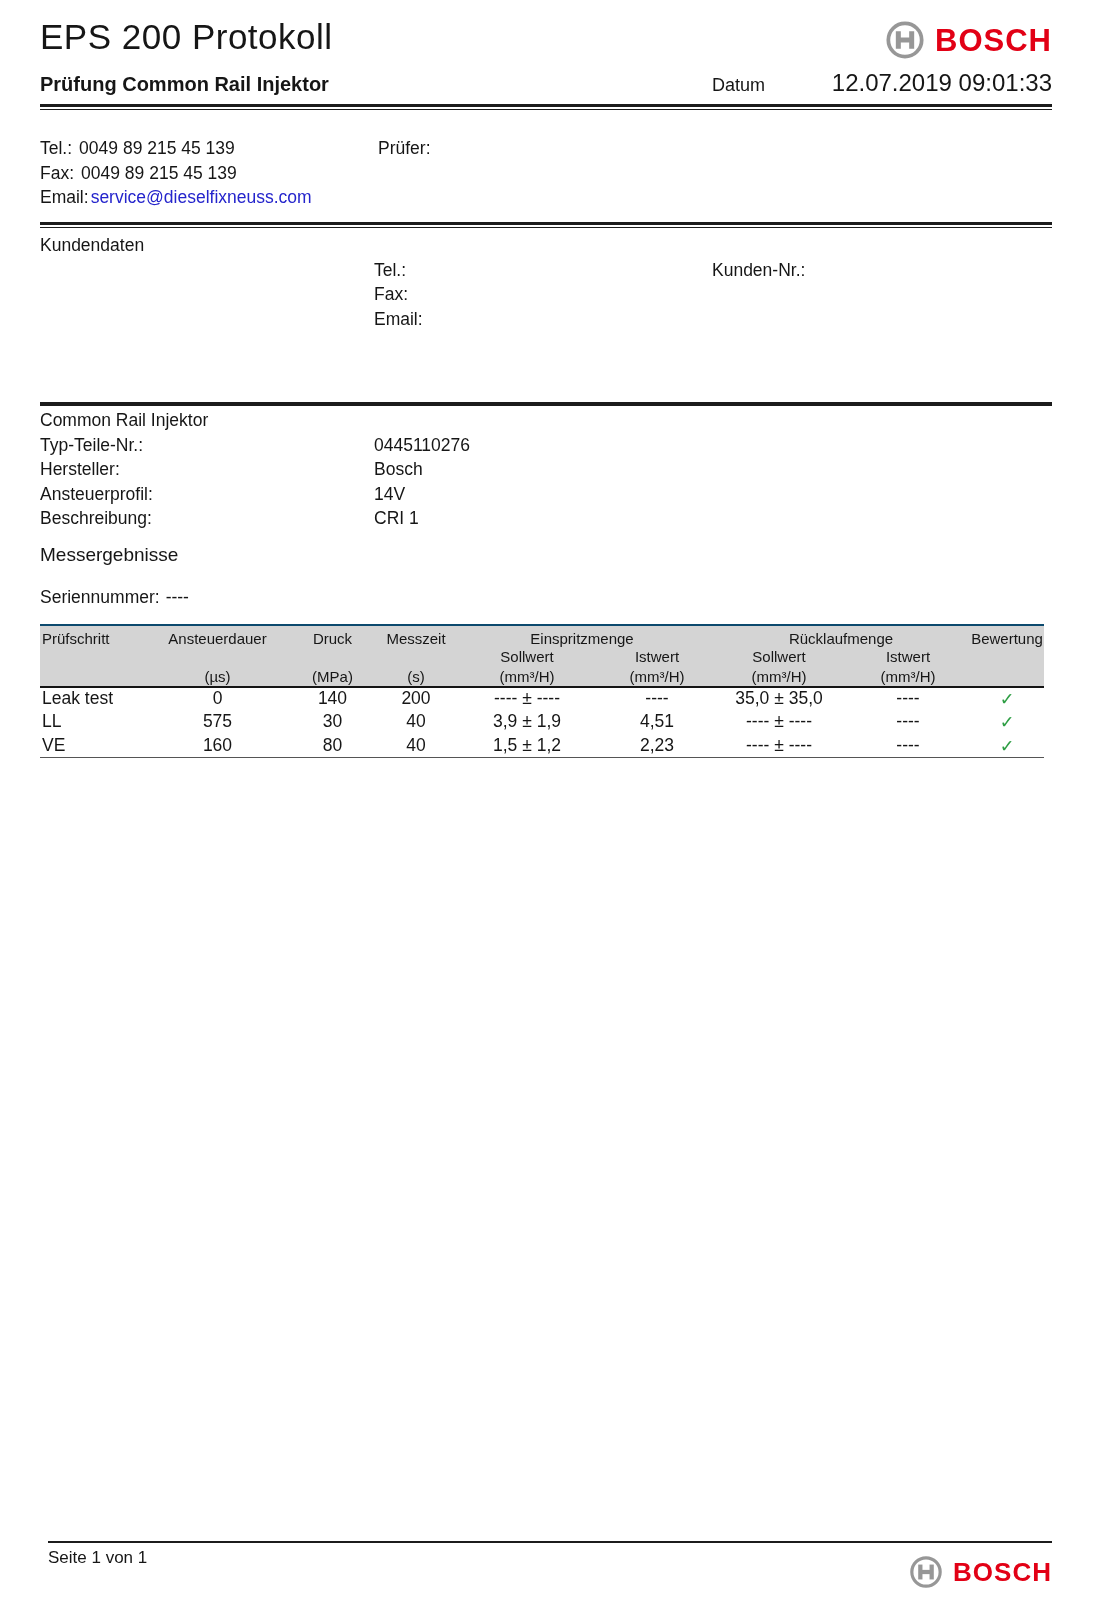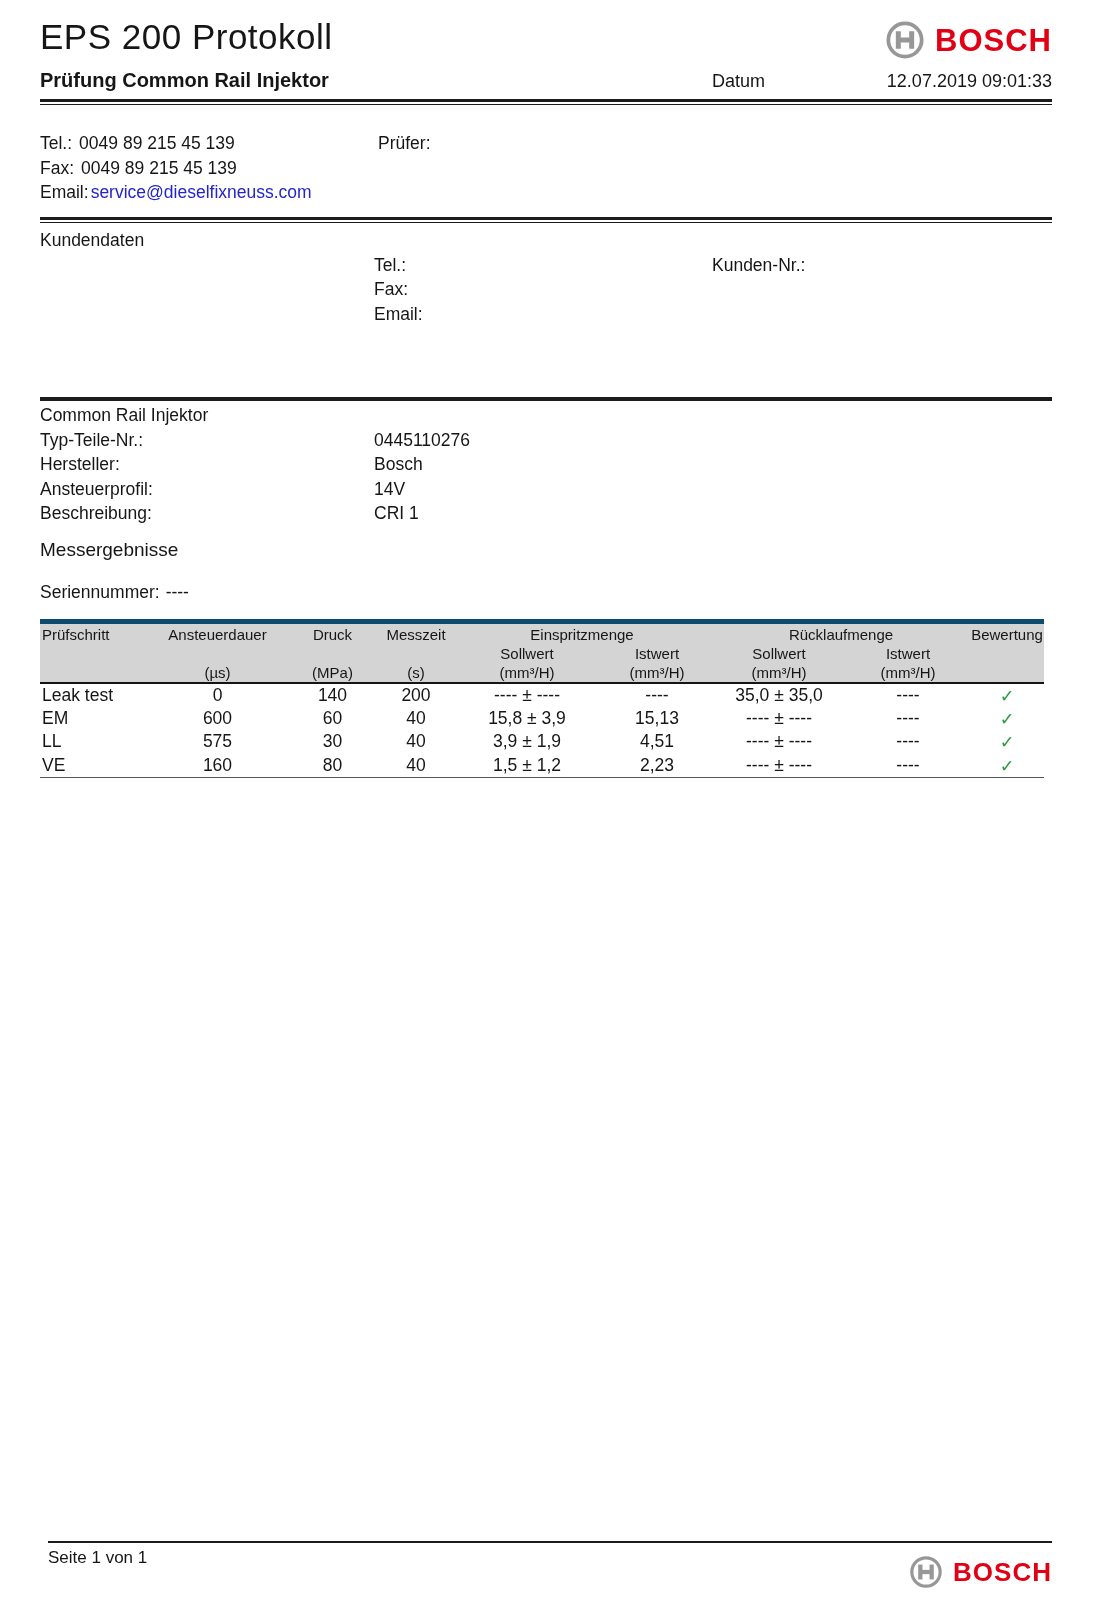--- a/index.html
+++ b/index.html
@@ -27,21 +27,21 @@
   
   .header-row{display:flex;justify-content:space-between;align-items:flex-start;margin-top:16px;}
   .doc-title{font-size:35px;font-weight:400;letter-spacing:0.5px;line-height:42px;}
   .bosch-logo{display:flex;align-items:center;gap:10px;margin-top:4px;}
   .bosch-logo svg{display:block;}
   .bosch-word{color:var(--brand-red);font-weight:700;font-size:31px;letter-spacing:1px;line-height:1;}
   .bosch-logo.small .bosch-word{font-size:26px;}
   .subtitle-row{display:flex;align-items:baseline;margin-top:9px;}
   .doc-subtitle{font-size:20px;font-weight:700;width:672px;}
   .datum-label{font-size:18px;}
-  .datum-value{font-size:18px;margin-left:auto;}
+  .datum-value{font-size:24px;margin-left:auto;}
   .header-row + .subtitle-row + .rule-double{margin-top:7px;}
 
   
   .section-title{font-size:17.5px;line-height:24px;}
   .bold{font-weight:700;}
   .cols{display:flex;}
   .col-a{width:334px;}
   .col-b{width:338px;}
   .col-c{flex:1;}
   .addr-line,.kv-line{font-size:17.5px;line-height:24.5px;}
@@ -58,21 +58,21 @@
   .rule-injector{margin-top:71px;}
   .injector-block{margin-top:2px;}
   .inj-row{display:flex;font-size:17.5px;line-height:24.5px;}
   .inj-row .col-a{width:334px;}
 
   .results-heading{font-size:19px;margin-top:10px;line-height:28px;}
   .serial-line{font-size:17.5px;margin-top:18px;}
   .serial-line .val{margin-left:6px;}
 
   
-  table.results{border-collapse:collapse;table-layout:fixed;width:1004px;margin-top:16px;border-top:5px solid #0c4a6e;}
+  table.results{border-collapse:collapse;table-layout:fixed;width:1004px;margin-top:16px;border-top:2px solid #0c4a6e;}
   table.results thead{background:var(--table-header-bg);}
   table.results th{font-weight:400;font-size:15px;padding:0;}
   table.results thead tr.hr1 th{height:22px;vertical-align:bottom;}
   table.results thead tr.hr2 th{height:20px;vertical-align:middle;}
   table.results thead tr.hr3 th{height:20px;vertical-align:middle;}
   table.results thead tr.hr3{border-bottom:2px solid #141414;}
   table.results tbody{border-bottom:1px solid #555;}
   table.results td{font-size:17.5px;height:23.5px;padding:0;text-align:center;vertical-align:middle;}
   table.results td.step, table.results th.step{text-align:left;padding-left:2px;}
   td.check{color:var(--check-green);font-size:23px;font-weight:700;transform:translateY(1px);}
@@ -218,31 +218,20 @@
     <td>0</td>
     <td>140</td>
     <td>200</td>
     <td>---- ± ----</td>
     <td>----</td>
     <td>35,0 ± 35,0</td>
     <td>----</td>
     <td class="check">✓</td>
   </tr>
           <tr>
-    <td class="step">EM</td>
-    <td>600</td>
-    <td>60</td>
-    <td>40</td>
-    <td>15,8 ± 3,9</td>
-    <td>15,13</td>
-    <td>---- ± ----</td>
-    <td>----</td>
-    <td class="check">✓</td>
-  </tr>
-          <tr>
     <td class="step">LL</td>
     <td>575</td>
     <td>30</td>
     <td>40</td>
     <td>3,9 ± 1,9</td>
     <td>4,51</td>
     <td>---- ± ----</td>
     <td>----</td>
     <td class="check">✓</td>
   </tr>

